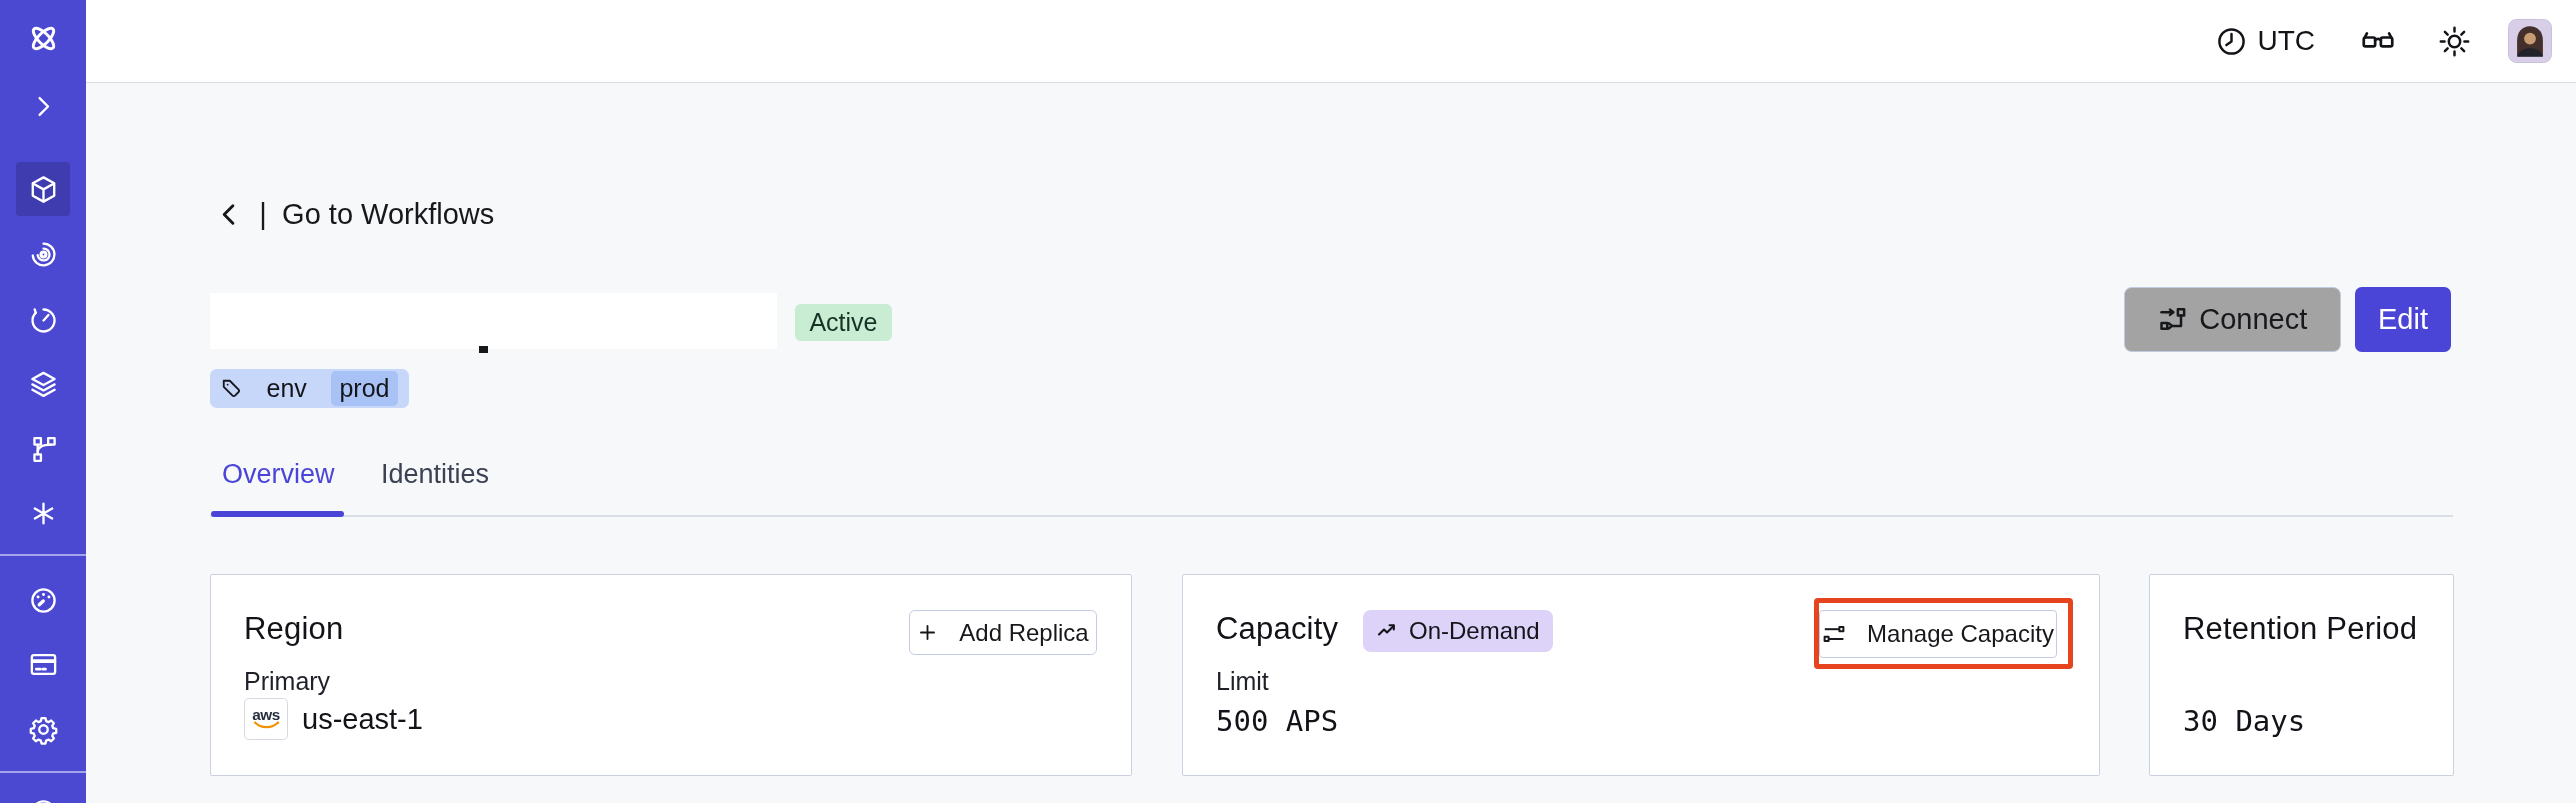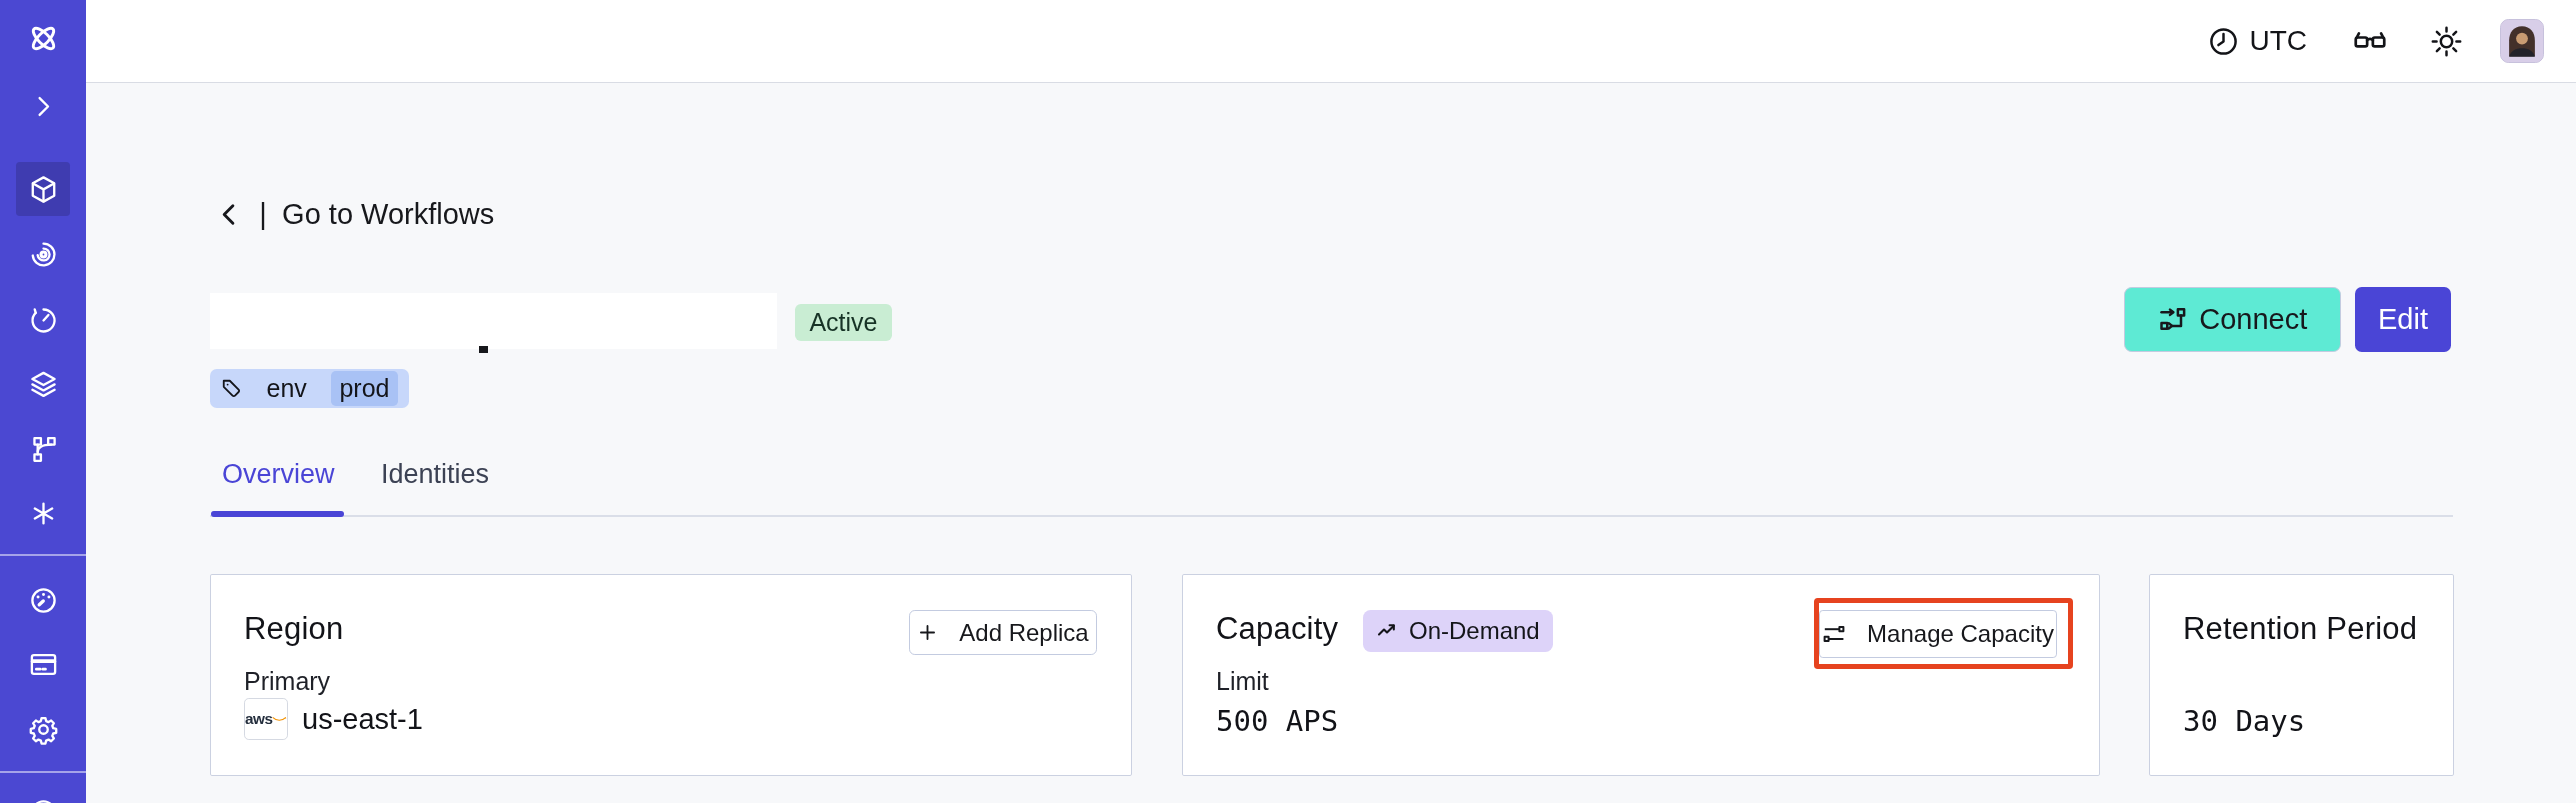--- a/index.html
+++ b/index.html
@@ -5,21 +5,21 @@
   :root{
     --sidebar:#4B48D2; --accent:#4A45D6; --annotation:#E6431F;
     --page-bg:#F7F8FA; --ink:#17181C; --card-border:#CBD1E1; --btn-border:#C3CBE0;
   }
   *{box-sizing:border-box;margin:0;padding:0}
   html,body{width:2576px;height:804px;overflow:hidden}
   body{background:var(--page-bg);font-family:"Liberation Sans",sans-serif;color:var(--ink);position:relative}
 
   
   .topbar{position:absolute;left:86px;top:0;width:2490px;height:83px;background:#fff;
-    border-bottom:1.9px solid #D9DCE4;display:flex;align-items:center;justify-content:flex-end;padding-right:32px}
+    border-bottom:1.9px solid #D9DCE4;display:flex;align-items:center;justify-content:flex-end;padding-right:24px}
   .tz{display:flex;align-items:center;gap:9.6px;font-size:28px;color:#131418;cursor:pointer}
   .topbar .gap46{width:44px}.topbar .gap42{width:40px}.topbar .gap38{width:36px}
   .tico{display:flex;align-items:center;justify-content:center;cursor:pointer}
   .avatar{width:44px;height:44px;border-radius:8.6px;border:1.9px solid #C7C1DC;overflow:hidden;background:#D8CEE8;cursor:pointer}
 
   
   .sidebar{position:absolute;left:0;top:0;width:86px;height:804px;background:var(--sidebar);z-index:6;color:#fff}
   .side-item{position:absolute;left:16.3px;width:54px;height:54px;border-radius:3.8px;display:flex;align-items:center;justify-content:center;cursor:pointer}
   .side-item.active{background:#3F3CB0}
   .side-divider{position:absolute;left:0;width:86px;height:1.9px;background:rgba(255,255,255,.5)}
@@ -33,21 +33,21 @@
   .title-dot{position:absolute;left:479px;top:346px;width:8.6px;height:6.7px;background:#17181C}
 
   .badge-active{position:absolute;left:795px;top:304px;height:37px;padding:0 14.4px;border-radius:5.8px;
     background:#C9EDD3;color:#173326;font-size:25px;display:inline-flex;align-items:center}
 
   .tag{position:absolute;left:210px;top:369px;height:39px;border-radius:6.7px;background:#C7D7FA;
     padding:0 10.5px;display:inline-flex;align-items:center;gap:24px;cursor:pointer}
   .tag-key{font-size:25px;color:#14151A}
   .tag-chip{background:#A9C2F5;border-radius:4.8px;padding:2.9px 8.6px;font-size:25px;color:#14151A}
 
-  .btn{display:inline-flex;align-items:center;justify-content:center;gap:11.5px;background:#5eead4;
+  .btn{display:inline-flex;align-items:center;justify-content:center;gap:11.5px;background:#a3a3a3;
     border:1.9px solid var(--btn-border);border-radius:7.7px;color:var(--ink);cursor:pointer;white-space:nowrap}
   .btn-connect{position:absolute;left:2124px;top:287px;width:217px;height:65px;font-size:29px}
   .btn-edit{position:absolute;left:2355px;top:287px;width:96px;height:65px;border-radius:6.7px;background:var(--accent);
     color:#fff;font-size:29px;display:inline-flex;align-items:center;justify-content:center;cursor:pointer;border:none}
 
   .tab{position:absolute;top:459px;font-size:27px;cursor:pointer}
   .tab-overview{left:222px;color:var(--accent);font-weight:500}
   .tab-identities{left:381px;color:#3C4254;font-weight:400}
   .tabs-rule{position:absolute;left:210px;top:515px;width:2243px;height:1.9px;background:#DADEE8}
   .tab-underline{position:absolute;left:211px;top:511px;width:133px;height:5.8px;background:var(--accent);border-radius:2.9px}
@@ -66,21 +66,21 @@
   .btn-add-replica{position:absolute;left:698px;top:35px;width:188px;height:45px}
 
   .badge-ondemand{position:absolute;left:180px;top:35px;height:42px;border-radius:7.7px;background:#DDD3F9;
     padding:0 13.4px;display:inline-flex;align-items:center;gap:8.6px;font-size:24px;color:#14151A}
 
   .annotation{position:absolute;left:631px;top:23px;width:259px;height:71px;border:5.8px solid var(--annotation);
     border-radius:3.8px;display:flex;align-items:center;justify-content:flex-start}
   .btn-manage{width:238px;height:48px;border-radius:3.8px}
 
   .aws-badge{position:absolute;left:33px;top:123px;width:44px;height:42px;border:1px solid #D5D9E2;border-radius:4.8px;
-    background:#fff;display:flex;flex-direction:row;align-items:center;justify-content:center}
+    background:#fff;display:flex;flex-direction:column;align-items:center;justify-content:center}
   .aws-word{font-size:15.3px;font-weight:bold;color:#252F3E;letter-spacing:-0.5px;line-height:13.4px}
   .region-val{position:absolute;left:91px;top:128px;font-size:29px;color:#121318}
 
   svg{display:block}
 </style>
 </head>
 <body>
 
 <nav class="sidebar" id="sidebar">
     <div class="side-item" style="top: 11.5px;">

